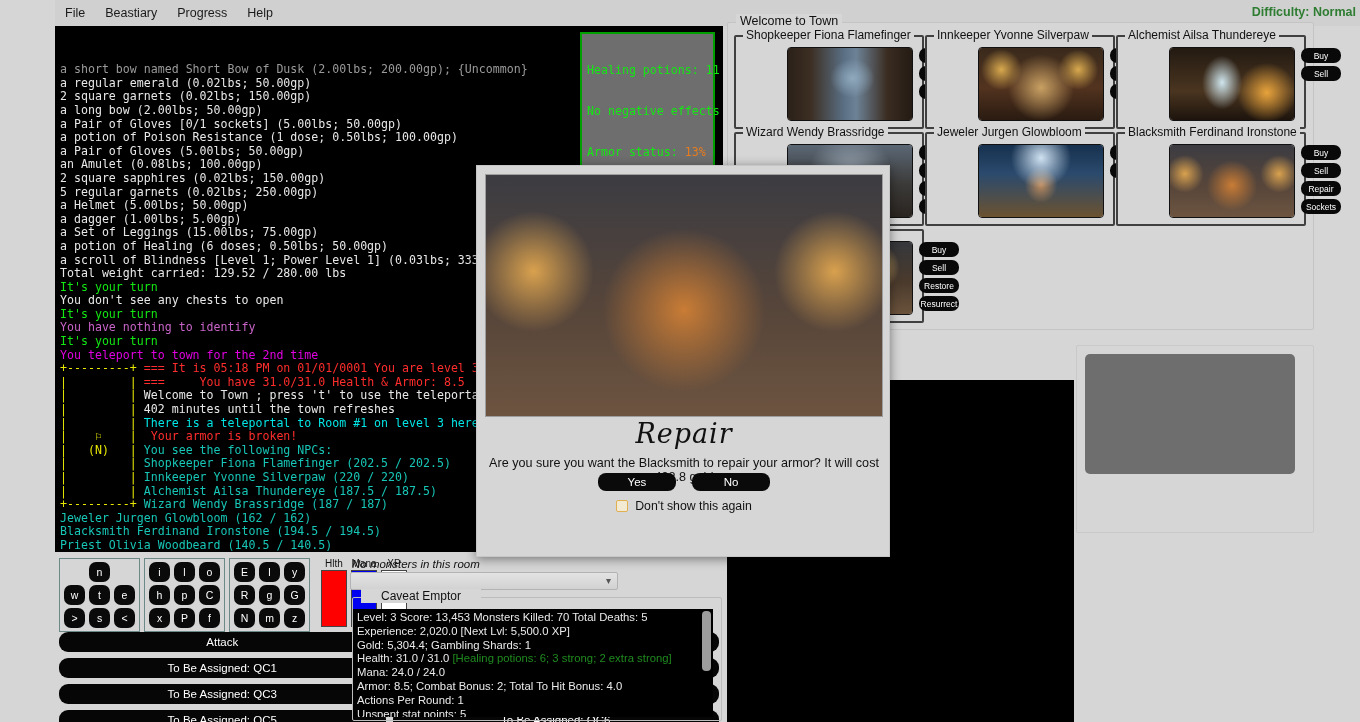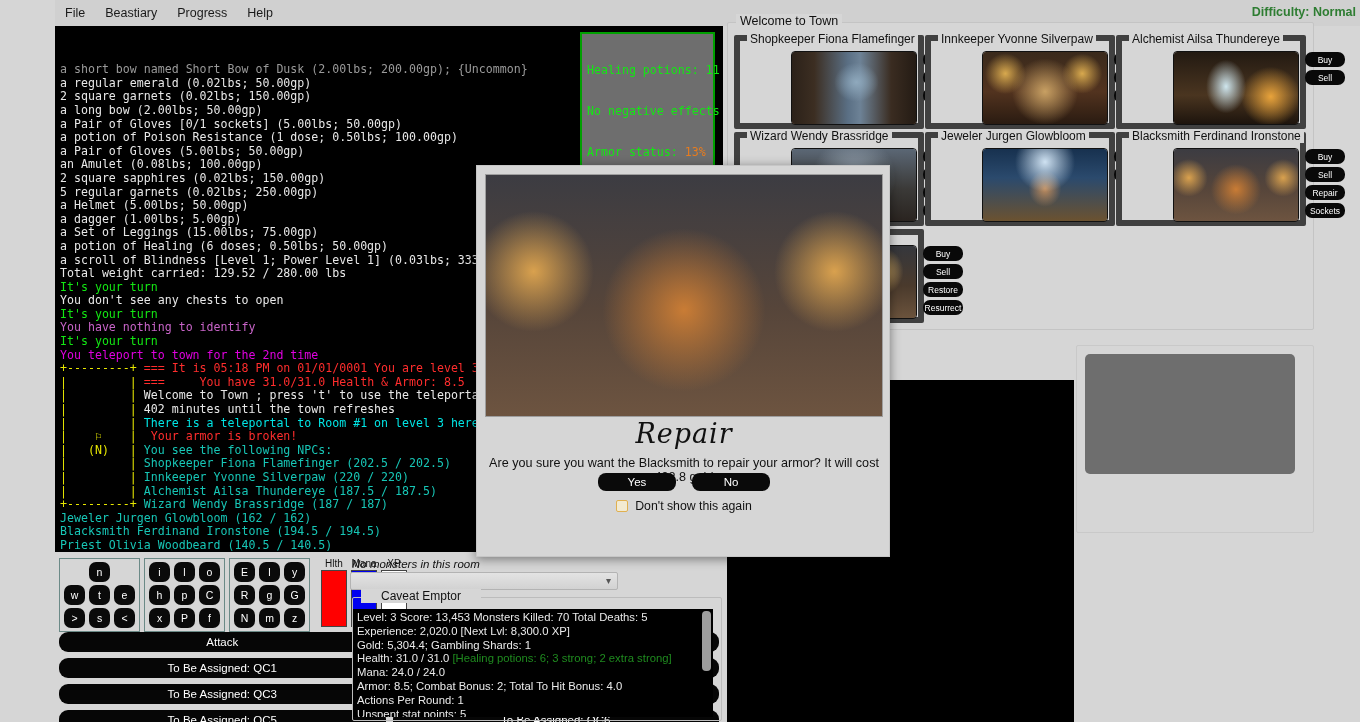--- a/index.html
+++ b/index.html
@@ -138,21 +138,21 @@
   .town-legend {
     position: absolute; left: 8px; top: -9px; background: #d6d6d6;
     padding: 0 4px; font-size: 12.5px; color: #111;
   }
   .npc-grid {
     position: absolute; left: 6px; top: 12px;
     display: grid; grid-template-columns: repeat(3, 190px); gap: 1px 1px;
   }
   .npc-card {
     position: relative; width: 190px; height: 94px;
-    border: 6px solid #404040; border-radius: 2px; background: #d6d6d6;
+    border: 2px solid #404040; border-radius: 2px; background: #d6d6d6;
     margin-bottom: 2px;
   }
   .npc-legend {
     position: absolute; left: 7px; top: -9px; background: #d6d6d6;
     padding: 0 3px; font-size: 12px; color: #111; white-space: nowrap;
   }
   .npc-body { position: absolute; left: 6px; top: 10px; display: flex; gap: 6px; padding-left: 45px; }
   .npc-img {
     width: 126px; height: 74px; border-radius: 4px;
     border: 1px solid #111; overflow: hidden; position: relative;
@@ -367,21 +367,21 @@
   <div class="mid-bottom">
     <div class="monsters-label">No monsters in this room</div>
     <div class="monster-select">
       <span class="chev">▾</span>
     </div>
     <div class="caveat-group">
       <div class="caveat-legend">Caveat Emptor</div>
       <div class="stats-box">
         <div id="stats-lines">
             <div class="stats-line">Level: 3   Score: 13,453   Monsters Killed: 70   Total Deaths: 5</div>
-            <div class="stats-line">Experience: 2,020.0 [Next Lvl: 8,300.0 XP]</div>
+            <div class="stats-line">Experience: 2,020.0 [Next Lvl: 5,500.0 XP]</div>
             <div class="stats-line">Gold: 5,304.4; Gambling Shards: 1</div>
             <div class="stats-line">Health: 31.0 / 31.0 <span class="stat-green">[Healing potions: 6; 3 strong; 2 extra strong]</span></div>
             <div class="stats-line">Mana: 24.0 / 24.0</div>
             <div class="stats-line">Armor: 8.5; Combat Bonus: 2; Total To Hit Bonus: 4.0</div>
             <div class="stats-line">Actions Per Round: 1</div>
             <div class="stats-line">Unspent stat points: 5</div>
           </div>
         <div class="stats-scroll">
           <div class="stats-thumb"></div>
         </div>

